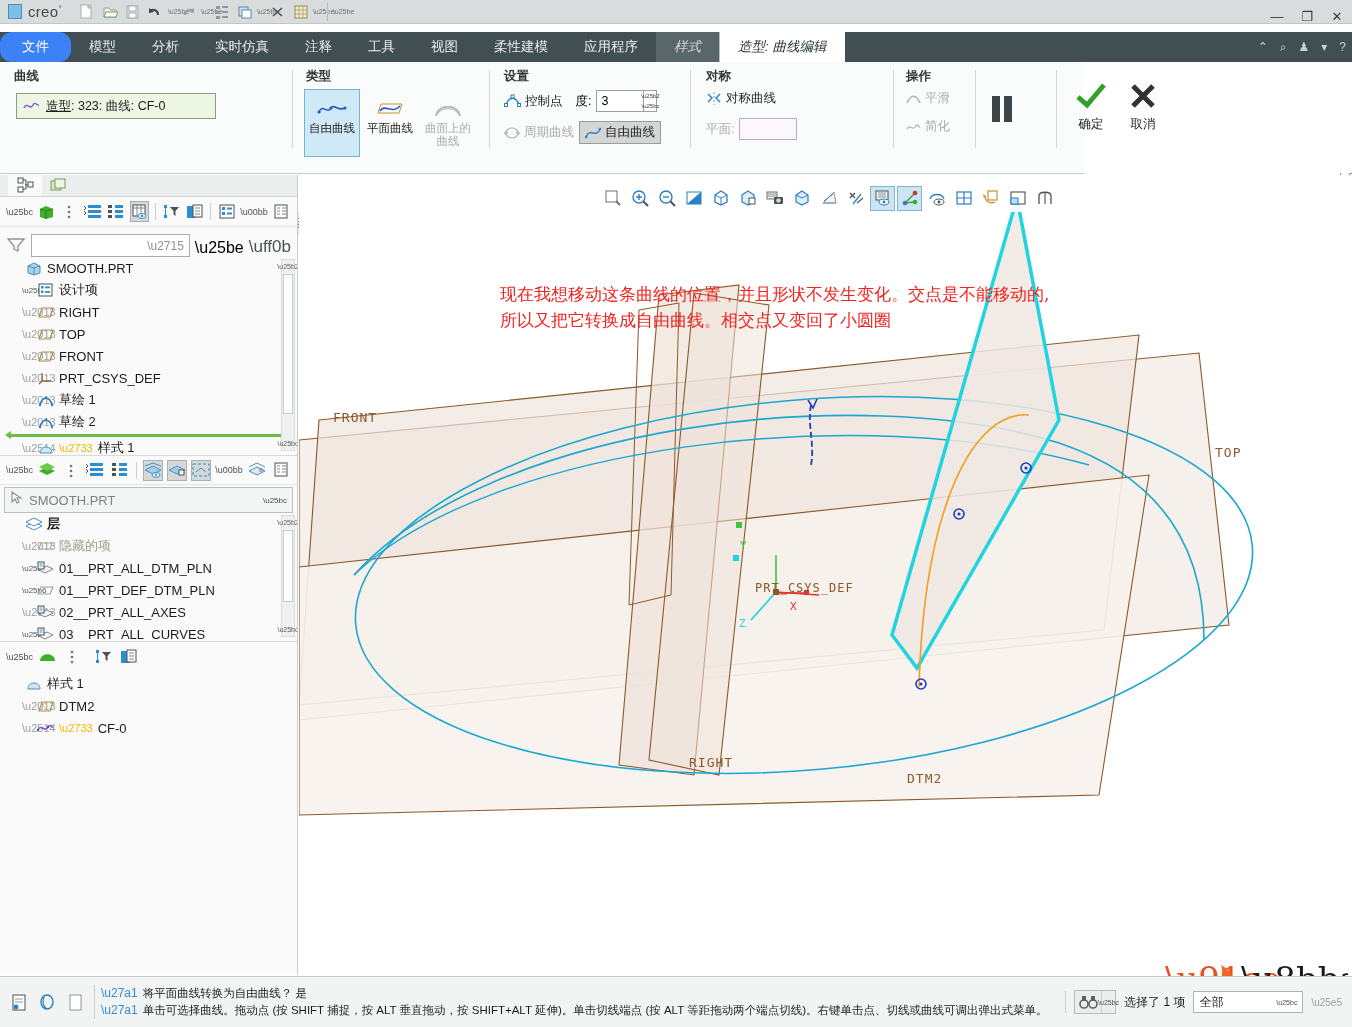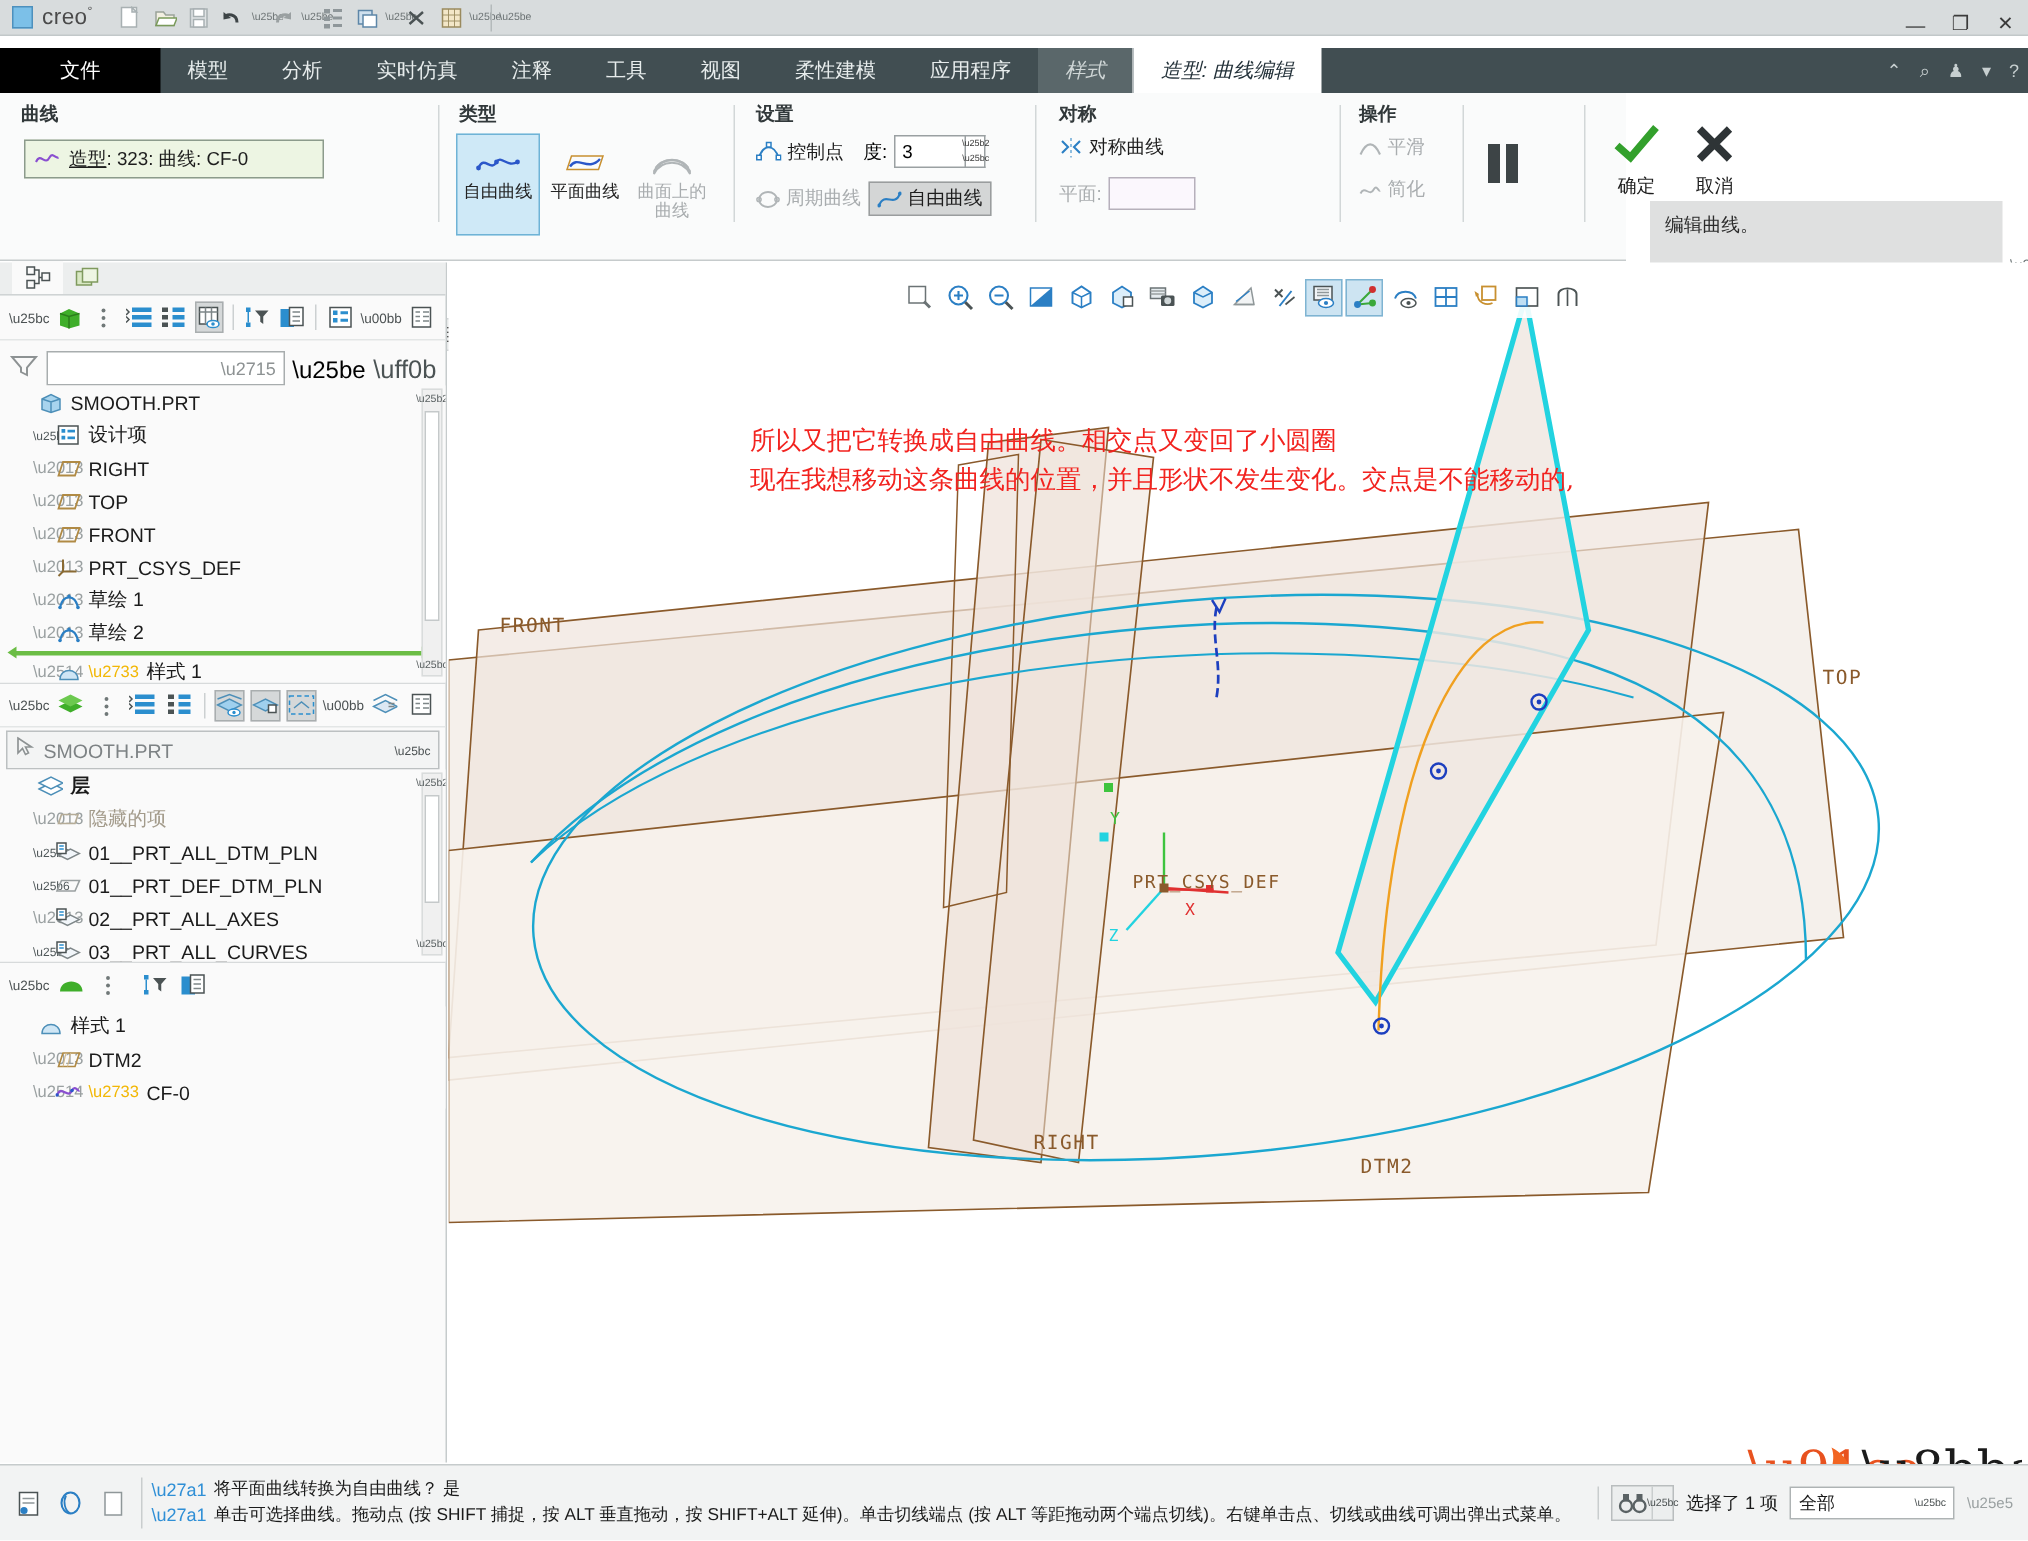--- a/index.html
+++ b/index.html
@@ -46,21 +46,21 @@
   
   #ribbon-tabs {
     position:absolute; left:0; top:32px; width:1352px; height:30px;
     background:#414e52; display:flex; align-items:stretch;
   }
   .rtab {
     display:flex; align-items:center; justify-content:center;
     padding:0 18px; font-size:13.5px; color:#e7ecec; cursor:default;
     white-space:nowrap;
   }
-  .rtab.file { background:#000000; color:#ffffff; padding:0 40px; }
+  .rtab.file { background:#3b82f6; color:#ffffff; padding:0 22px;border-radius:12px; }
   .rtab.active-style { background:#5a676a; color:#cfd6d6; font-style:italic; }
   .rtab.ctx {
     background:#ffffff; color:#24323a; font-style:italic;
     border-left:1px solid #b9c0c2;
   }
   #ribbon-right-icons {
     position:absolute; right:6px; top:32px; height:30px;
     display:flex; align-items:center; gap:12px; color:#c7cfd0; font-size:12px;
   }
 
@@ -503,23 +503,20 @@
       </div>
       <div class="c">
         <div class="g"><svg width="34" height="28">
               <path d="M7 4 L27 24 M27 4 L7 24" stroke="#2e3436" stroke-width="5"></path>
             </svg></div>
         <div>取消</div>
       </div>
     </div>
   </div>
 
-  <div id="helppanel">
-    <span>编辑曲线。</span>
-  </div>
   <div id="helplink">阅读更多...</div>
   <div id="help-arrow">\u25b8</div>
 
   <div id="subtabs">
     <div class="st blank"></div>
     <div class="st">参考</div>
     <div class="st">点</div>
     <div class="st">相切</div>
     <div class="st">选项</div>
   </div>
@@ -1007,22 +1004,22 @@
   <div class="lbl3d" style="position:absolute; left:916px; top:270px; color:#8a5a2b;">TOP</div>
   <div class="lbl3d" style="position:absolute; left:390px; top:580px; color:#8a5a2b;">RIGHT</div>
   <div class="lbl3d" style="position:absolute; left:456px; top:406px; color:#8a5a2b; font-size:12px;">PRT_CSYS_DEF</div>
   <div class="lbl3d" style="position:absolute; left:608px; top:596px; color:#8a5a2b;">DTM2</div>
   <div class="lbl3d" style="position:absolute; left:491px; top:425px; color:#e03030; font-size:11px;">X</div>
   <div class="lbl3d" style="position:absolute; left:441px; top:364px; color:#3ec43e; font-size:11px;">Y</div>
   <div class="lbl3d" style="position:absolute; left:440px; top:442px; color:#22d3e0; font-size:11px;">Z</div>
 </div>
 
 <div id="annot">
+  <div>现在我想移动这条曲线的位置，并且形状不发生变化。交点是不能移动的,</div>
   <div>所以又把它转换成自由曲线。相交点又变回了小圆圈</div>
-  <div>现在我想移动这条曲线的位置，并且形状不发生变化。交点是不能移动的,</div>
 </div>
 
 <div id="gtoolbar" style="left:600px;">
   <div id="gtoolbar-inner">
     <div class="gt">
         <svg width="18" height="18">
           <rect x="2" y="2" width="11" height="11" fill="#fff" stroke="#6b7375"></rect>
           <path d="M12 12 L16 16" stroke="#6b7375" stroke-width="2"></path>
         </svg>
       </div>

